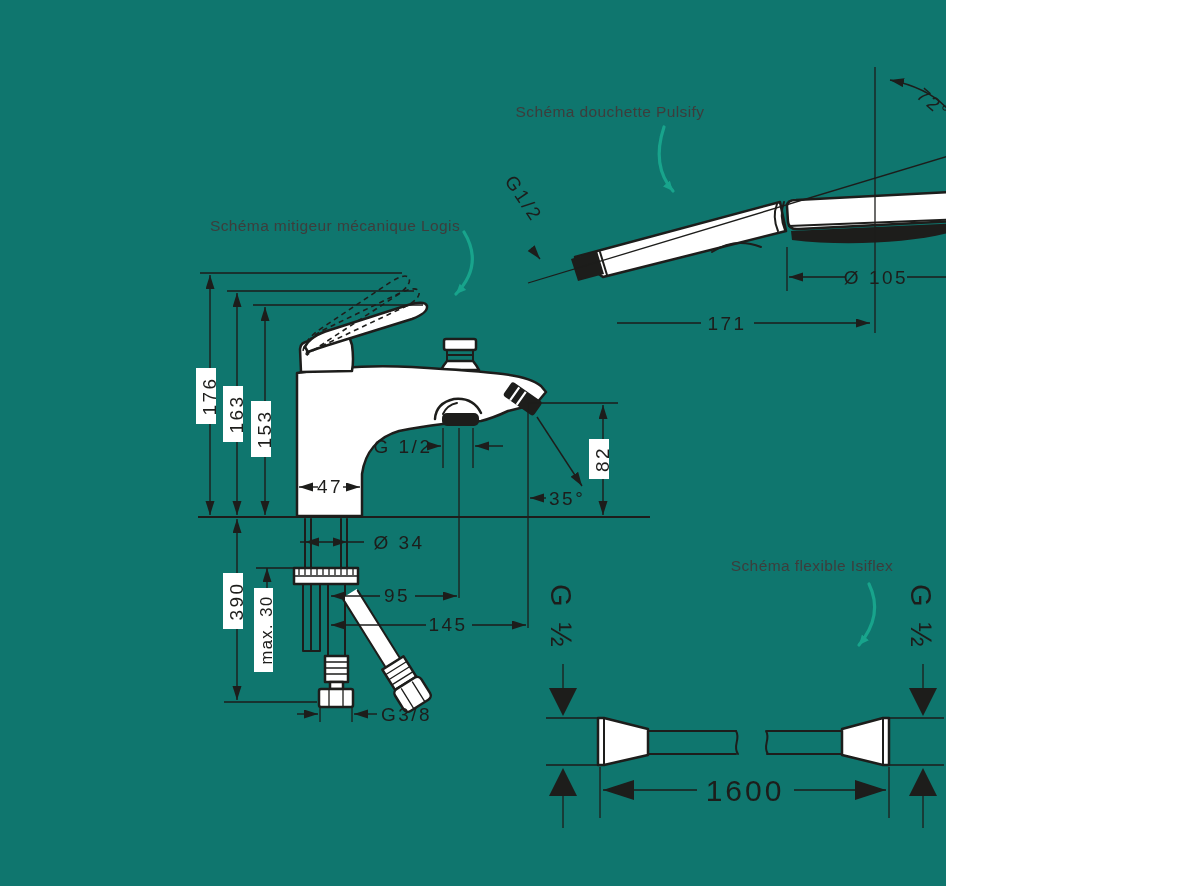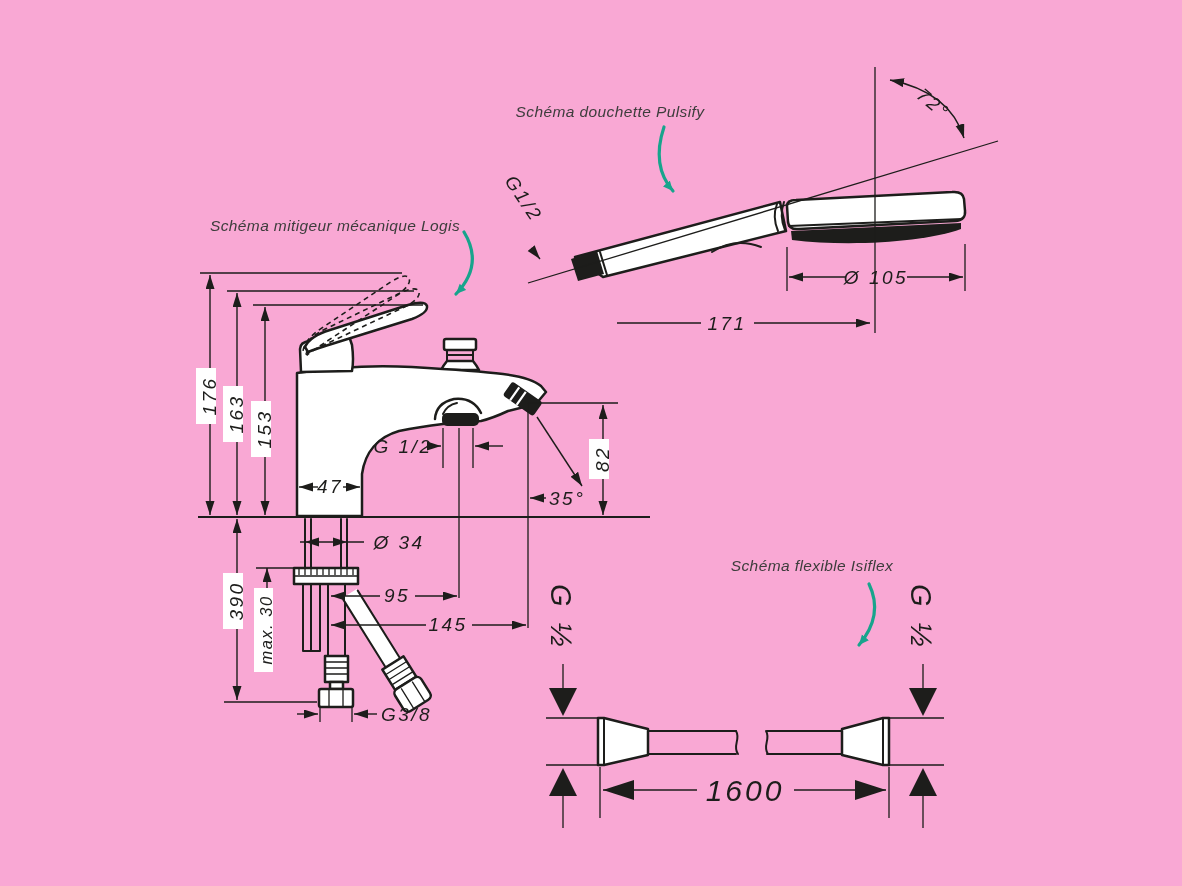--- a/index.html
+++ b/index.html
@@ -1,17 +1,17 @@
 <!DOCTYPE html>
 <html><head>
 <meta charset="utf-8">
 <style>
   html,body{margin:0;padding:0;background:#fff;}
-  #frame{position:relative;width:1182px;height:886px;background:#f9a8d4;overflow:hidden;
-         font-family:"Liberation Sans", sans-serif;font-style:italic;}
+  #frame{position:relative;width:946px;height:886px;background:#0f766e;overflow:hidden;
+         font-family:"Liberation Sans", sans-serif;}
   svg{position:absolute;left:0;top:0;}
   text{fill:#1d1d1b;}
   .title{font-size:15.5px;letter-spacing:.4px;fill:#3d3d3c;font-weight:500;}
   .dim{font-size:19px;letter-spacing:2.5px;}
   .dim-sm{font-size:16.5px;letter-spacing:1.5px;}
   .dim-big{font-size:30px;letter-spacing:3px;}
   .dim-g{font-size:29px;letter-spacing:4px;}
   .ink{stroke:#1d1d1b;fill:none;}
   .body-line{stroke:#1d1d1b;stroke-width:2.5;fill:#fff;stroke-linejoin:round;stroke-linecap:round;}
   .body-thin{stroke:#1d1d1b;stroke-width:2;fill:none;stroke-linecap:round;}

